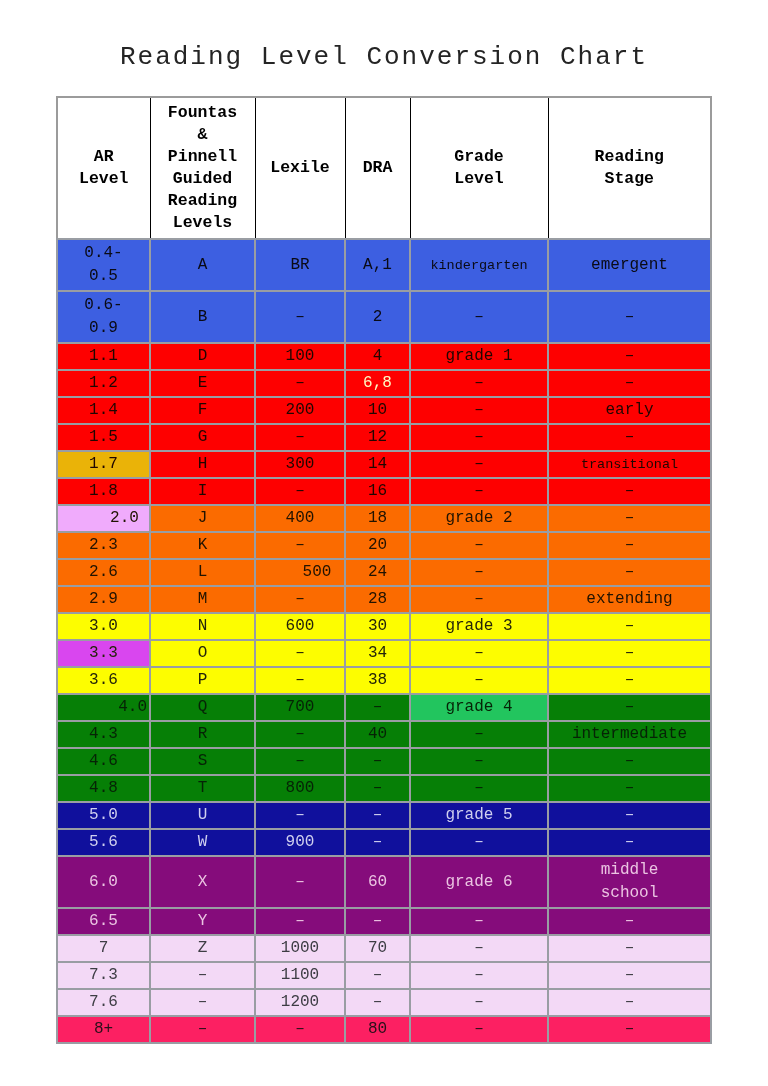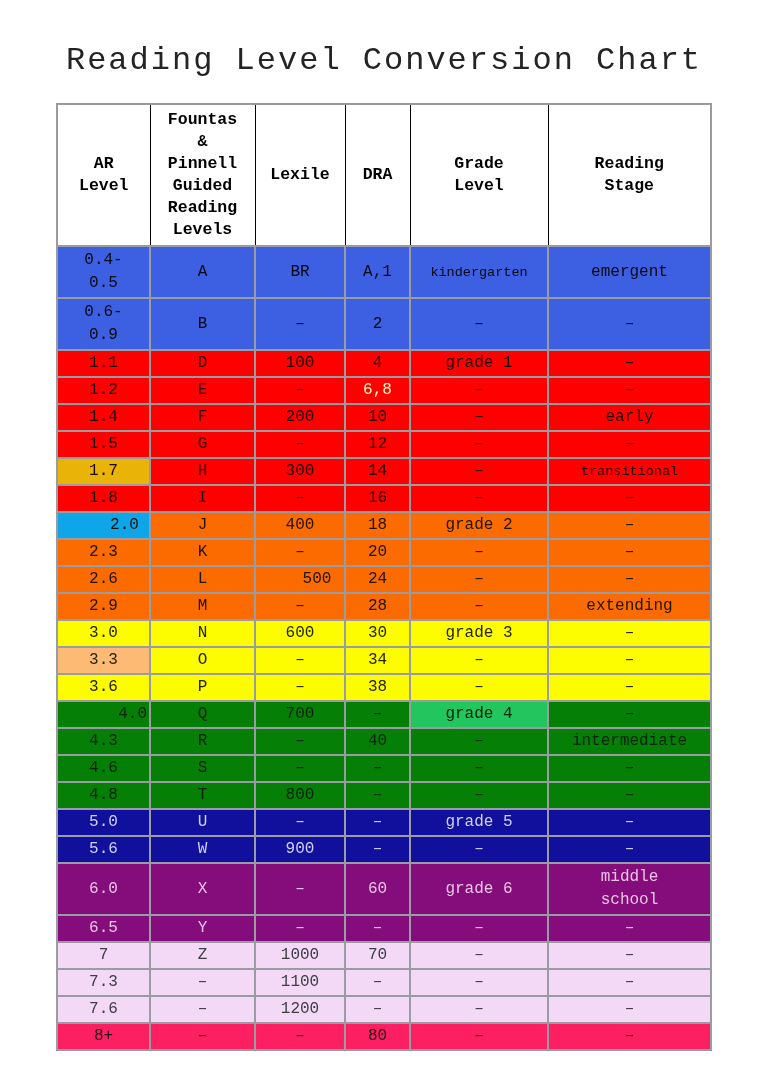--- a/index.html
+++ b/index.html
@@ -13,21 +13,21 @@
     color: #1f1f1f;
   }
   .page {
     width: 768px;
     min-height: 1086px;
     box-sizing: border-box;
     padding-top: 42px;
   }
   .title {
     text-align: center;
-    font-size: 32px;
+    font-size: 26px;
     font-weight: 400;
     letter-spacing: 2px;
     color: #242424;
     margin: 0 0 24px 0;
     white-space: nowrap;
   }
   table.conversion {
     border-collapse: collapse;
     table-layout: fixed;
     width: 654px;
@@ -165,21 +165,21 @@
         </tr>
         <tr>
           <td style="background-color: rgb(254, 0, 0); color: rgb(32, 6, 0);">1.8</td>
           <td style="background-color: rgb(254, 0, 0); color: rgb(32, 6, 0);">I</td>
           <td style="background-color: rgb(254, 0, 0); color: rgb(32, 6, 0);">–</td>
           <td style="background-color: rgb(254, 0, 0); color: rgb(32, 6, 0);">16</td>
           <td style="background-color: rgb(254, 0, 0); color: rgb(32, 6, 0);">–</td>
           <td style="background-color: rgb(254, 0, 0); color: rgb(32, 6, 0);">–</td>
         </tr>
         <tr class="section-start">
-          <td style="background-color: #0ea5e9; color: rgb(33, 19, 0); padding-left: 44px;">2.0</td>
+          <td style="background-color: #f0abfc; color: rgb(33, 19, 0); padding-left: 44px;">2.0</td>
           <td style="background-color: rgb(251, 107, 0); color: rgb(33, 19, 0);">J</td>
           <td style="background-color: rgb(251, 107, 0); color: rgb(33, 19, 0);">400</td>
           <td style="background-color: rgb(251, 107, 0); color: rgb(33, 19, 0);">18</td>
           <td style="background-color: rgb(251, 107, 0); color: rgb(33, 19, 0);">grade 2</td>
           <td style="background-color: rgb(251, 107, 0); color: rgb(33, 19, 0);">–</td>
         </tr>
         <tr>
           <td style="background-color: rgb(251, 107, 0); color: rgb(33, 19, 0);">2.3</td>
           <td style="background-color: rgb(251, 107, 0); color: rgb(33, 19, 0);">K</td>
           <td style="background-color: rgb(251, 107, 0); color: rgb(33, 19, 0);">–</td>
@@ -205,21 +205,21 @@
         </tr>
         <tr class="section-start">
           <td style="background-color: rgb(253, 253, 0); color: rgb(36, 36, 10);">3.0</td>
           <td style="background-color: rgb(253, 253, 0); color: rgb(36, 36, 10);">N</td>
           <td style="background-color: rgb(253, 253, 0); color: rgb(36, 36, 10);">600</td>
           <td style="background-color: rgb(253, 253, 0); color: rgb(36, 36, 10);">30</td>
           <td style="background-color: rgb(253, 253, 0); color: rgb(36, 36, 10);">grade 3</td>
           <td style="background-color: rgb(253, 253, 0); color: rgb(36, 36, 10);">–</td>
         </tr>
         <tr>
-          <td style="background-color: #fdba74; color: rgb(36, 36, 10);">3.3</td>
+          <td style="background-color: #d946ef; color: rgb(36, 36, 10);">3.3</td>
           <td style="background-color: rgb(253, 253, 0); color: rgb(36, 36, 10);">O</td>
           <td style="background-color: rgb(253, 253, 0); color: rgb(36, 36, 10);">–</td>
           <td style="background-color: rgb(253, 253, 0); color: rgb(36, 36, 10);">34</td>
           <td style="background-color: rgb(253, 253, 0); color: rgb(36, 36, 10);">–</td>
           <td style="background-color: rgb(253, 253, 0); color: rgb(36, 36, 10);">–</td>
         </tr>
         <tr>
           <td style="background-color: rgb(253, 253, 0); color: rgb(36, 36, 10);">3.6</td>
           <td style="background-color: rgb(253, 253, 0); color: rgb(36, 36, 10);">P</td>
           <td style="background-color: rgb(253, 253, 0); color: rgb(36, 36, 10);">–</td>

